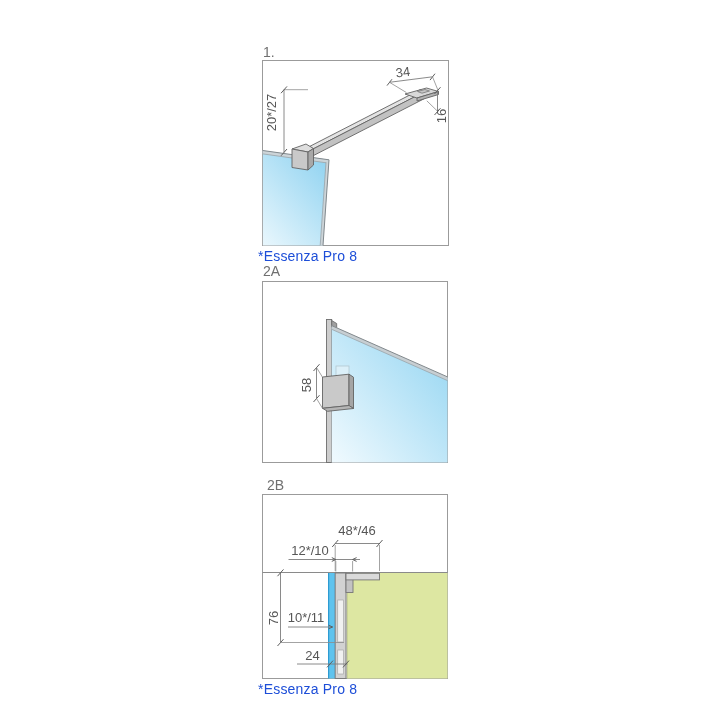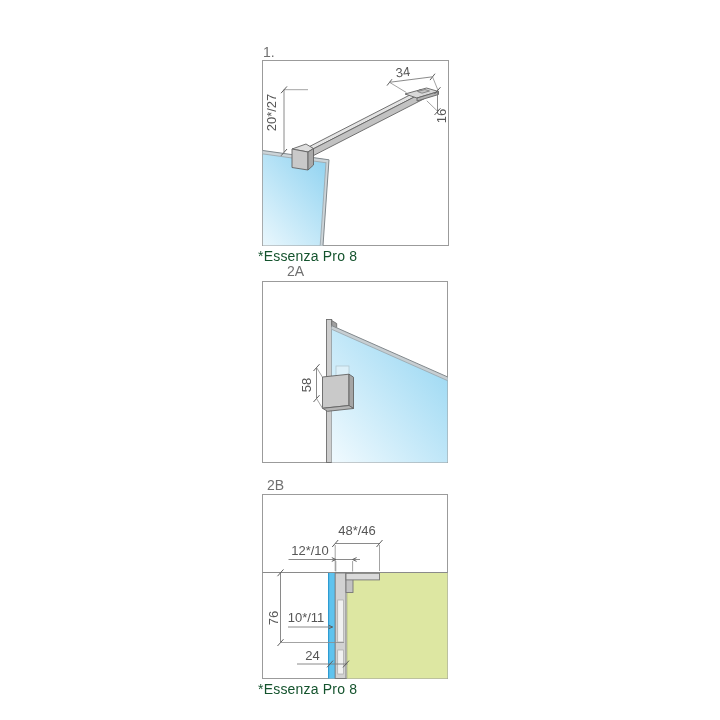--- a/index.html
+++ b/index.html
@@ -1,20 +1,20 @@
 <!DOCTYPE html>
 <html><head>
 <meta charset="utf-8">
 <style>
   html,body{margin:0;padding:0;background:#ffffff;}
   #stage{position:relative;width:720px;height:720px;background:#ffffff;overflow:hidden;
          font-family:"Liberation Sans",sans-serif;}
   .panel-svg{position:absolute;}
   .fig-label{position:absolute;font-size:14px;line-height:15px;color:#707070;}
-  .fig-caption{position:absolute;font-size:14px;line-height:15px;color:#14532d;letter-spacing:.2px;}
+  .fig-caption{position:absolute;font-size:14px;line-height:15px;color:#1d4ed8;letter-spacing:.2px;}
   .dim-text{font-family:"Liberation Sans",sans-serif;font-size:13px;fill:#565656;}
   .dim-line{stroke:#7d7d7d;stroke-width:0.9;fill:none;}
   .dim-tick{stroke:#5f5f5f;stroke-width:1;fill:none;}
   .dim-ext{stroke:#8c8c8c;stroke-width:0.8;fill:none;}
   .edge-outer{stroke:#82898d;stroke-width:1;fill:none;}
   .edge-inner{stroke:#99a3a8;stroke-width:0.8;fill:none;}
   .metal-stroke{stroke:#636363;stroke-width:0.9;}
   .border-rect{fill:none;stroke:#9b9b9b;stroke-width:1;}
 </style>
 </head>
@@ -82,21 +82,21 @@
       <line class="dim-line" x1="175.5" y1="30.5" x2="175.5" y2="51.5"></line>
       <line class="dim-tick" x1="172.5" y1="34" x2="178.5" y2="27.2"></line>
       <line class="dim-tick" x1="172.5" y1="55" x2="178.5" y2="48.2"></line>
       <line class="dim-ext" x1="164.8" y1="40.8" x2="175.5" y2="51.2"></line>
       <text class="dim-text" x="179.5" y="56" dy="0.35em" text-anchor="middle" transform="rotate(-90 179.5 56)">16</text>
     </g>
   </svg>
 
   <div class="fig-caption" style="left:258px;top:249px;">*Essenza Pro 8</div>
 
-  <div class="fig-label" style="left:263px;top:264px;margin-left:24px;">2A</div>
+  <div class="fig-label" style="left:263px;top:264px;">2A</div>
 
   <svg class="panel-svg" style="left:262px;top:281px;" width="186" height="182" viewBox="0 0 186 182">
     <defs>
       <linearGradient id="g2" x1="1" y1="0.1" x2="0.05" y2="1">
         <stop offset="0" stop-color="#96d6f2"></stop>
         <stop offset="1" stop-color="#eef9fe"></stop>
       </linearGradient>
     </defs>
 
     <rect class="border-rect" x="0.5" y="0.5" width="185" height="181"></rect>

